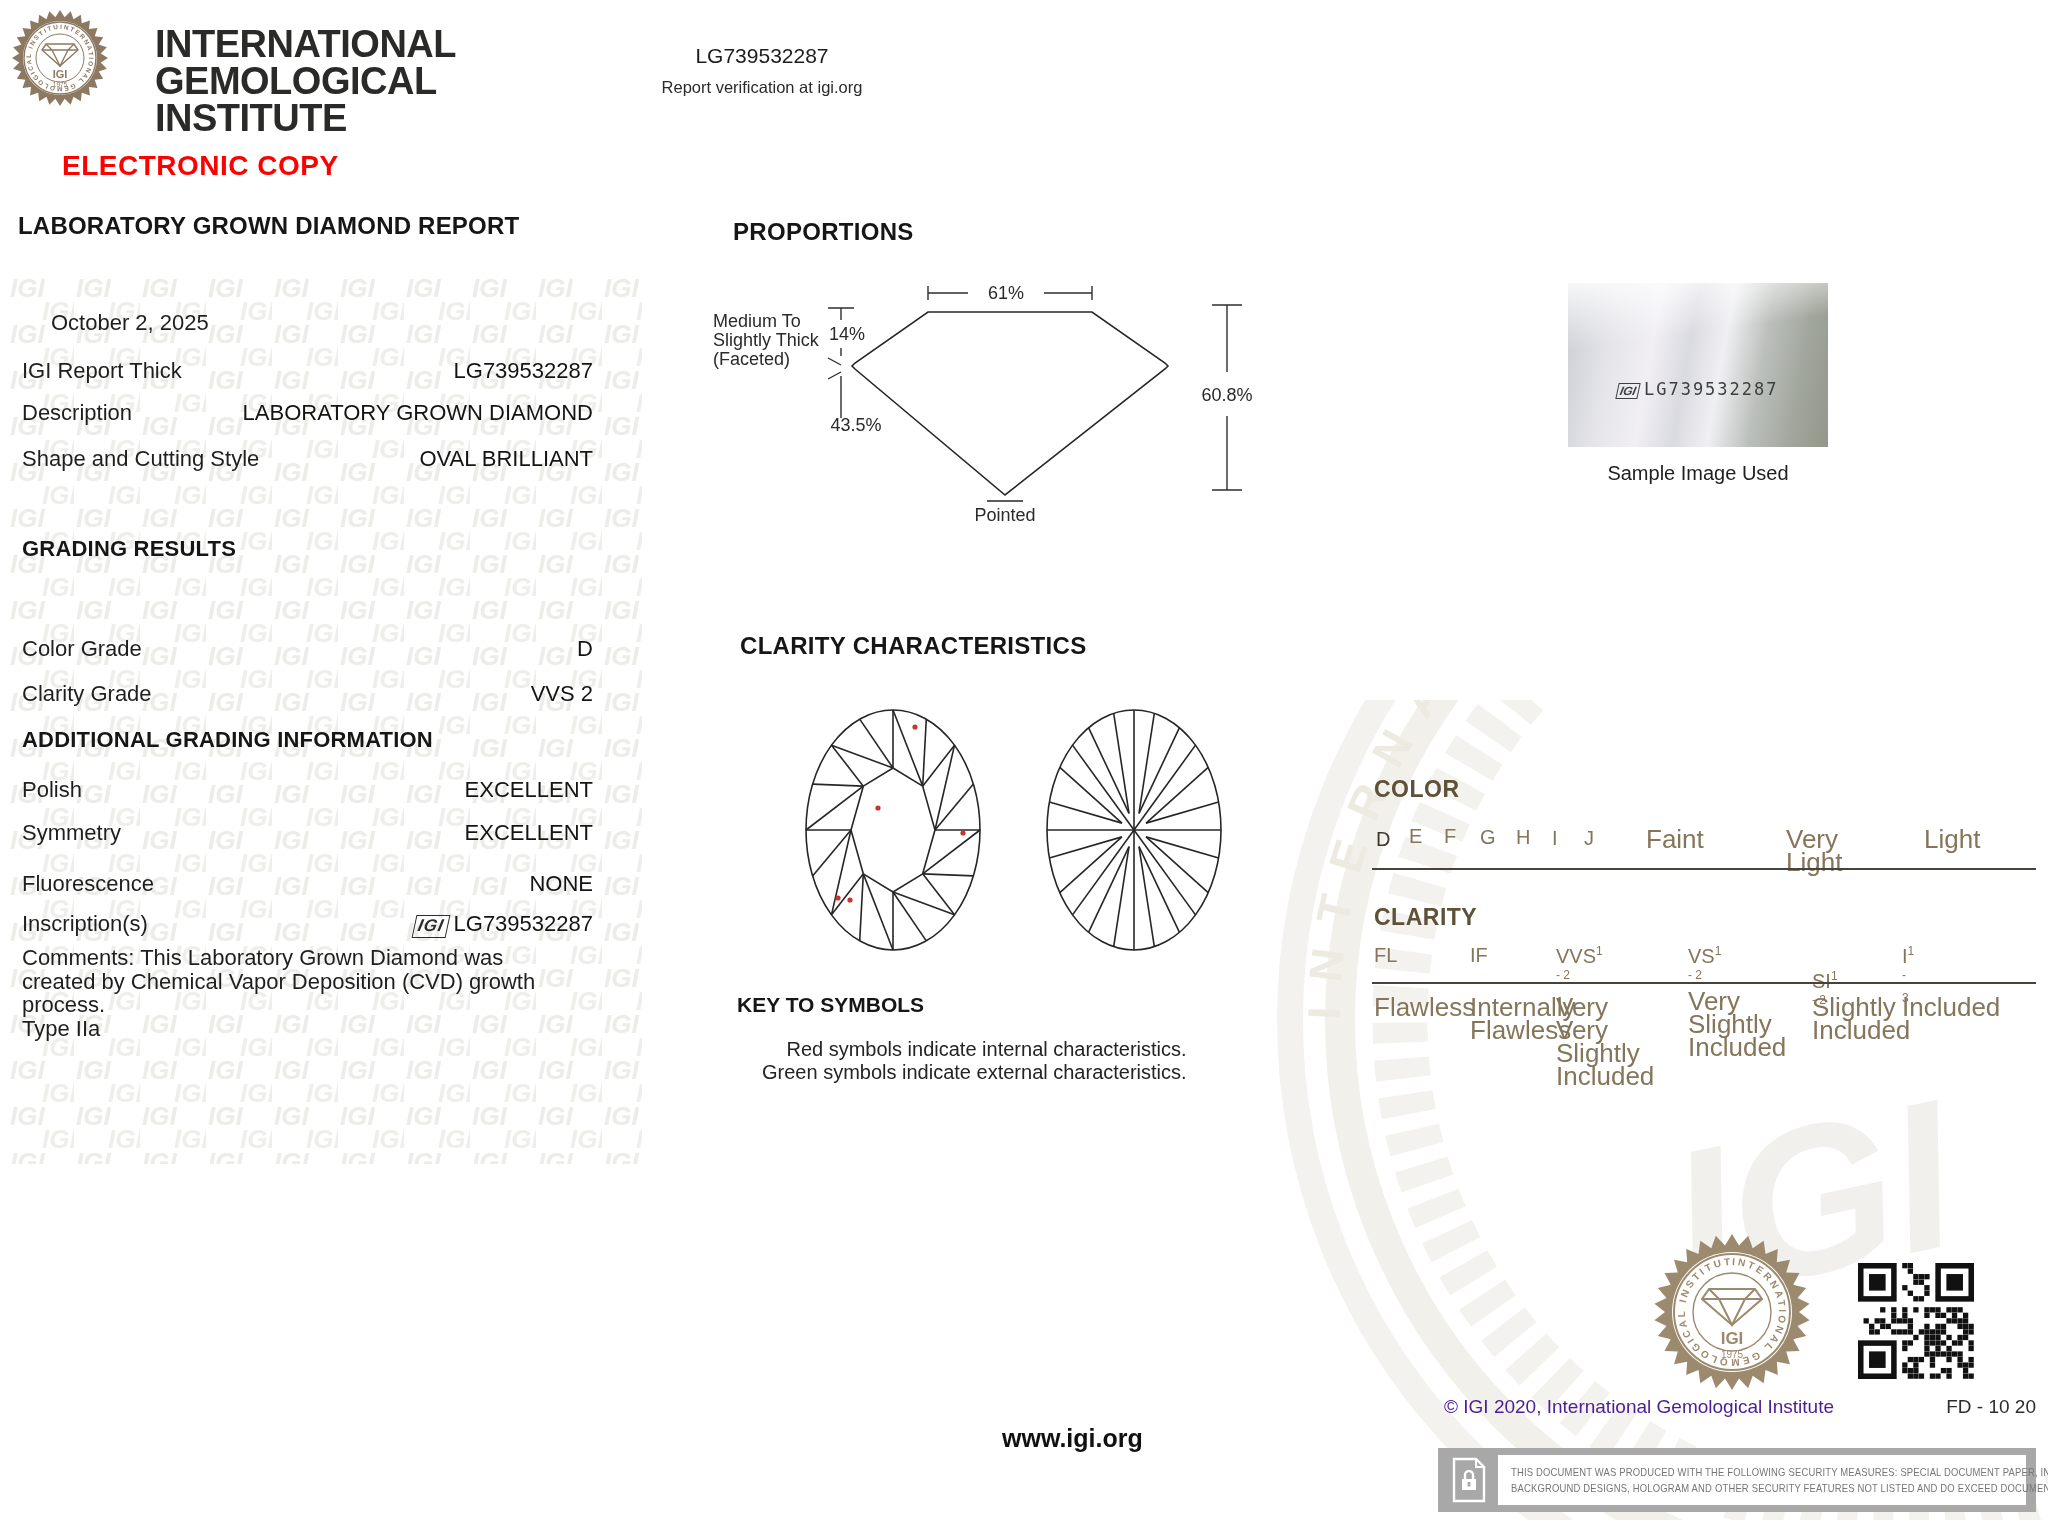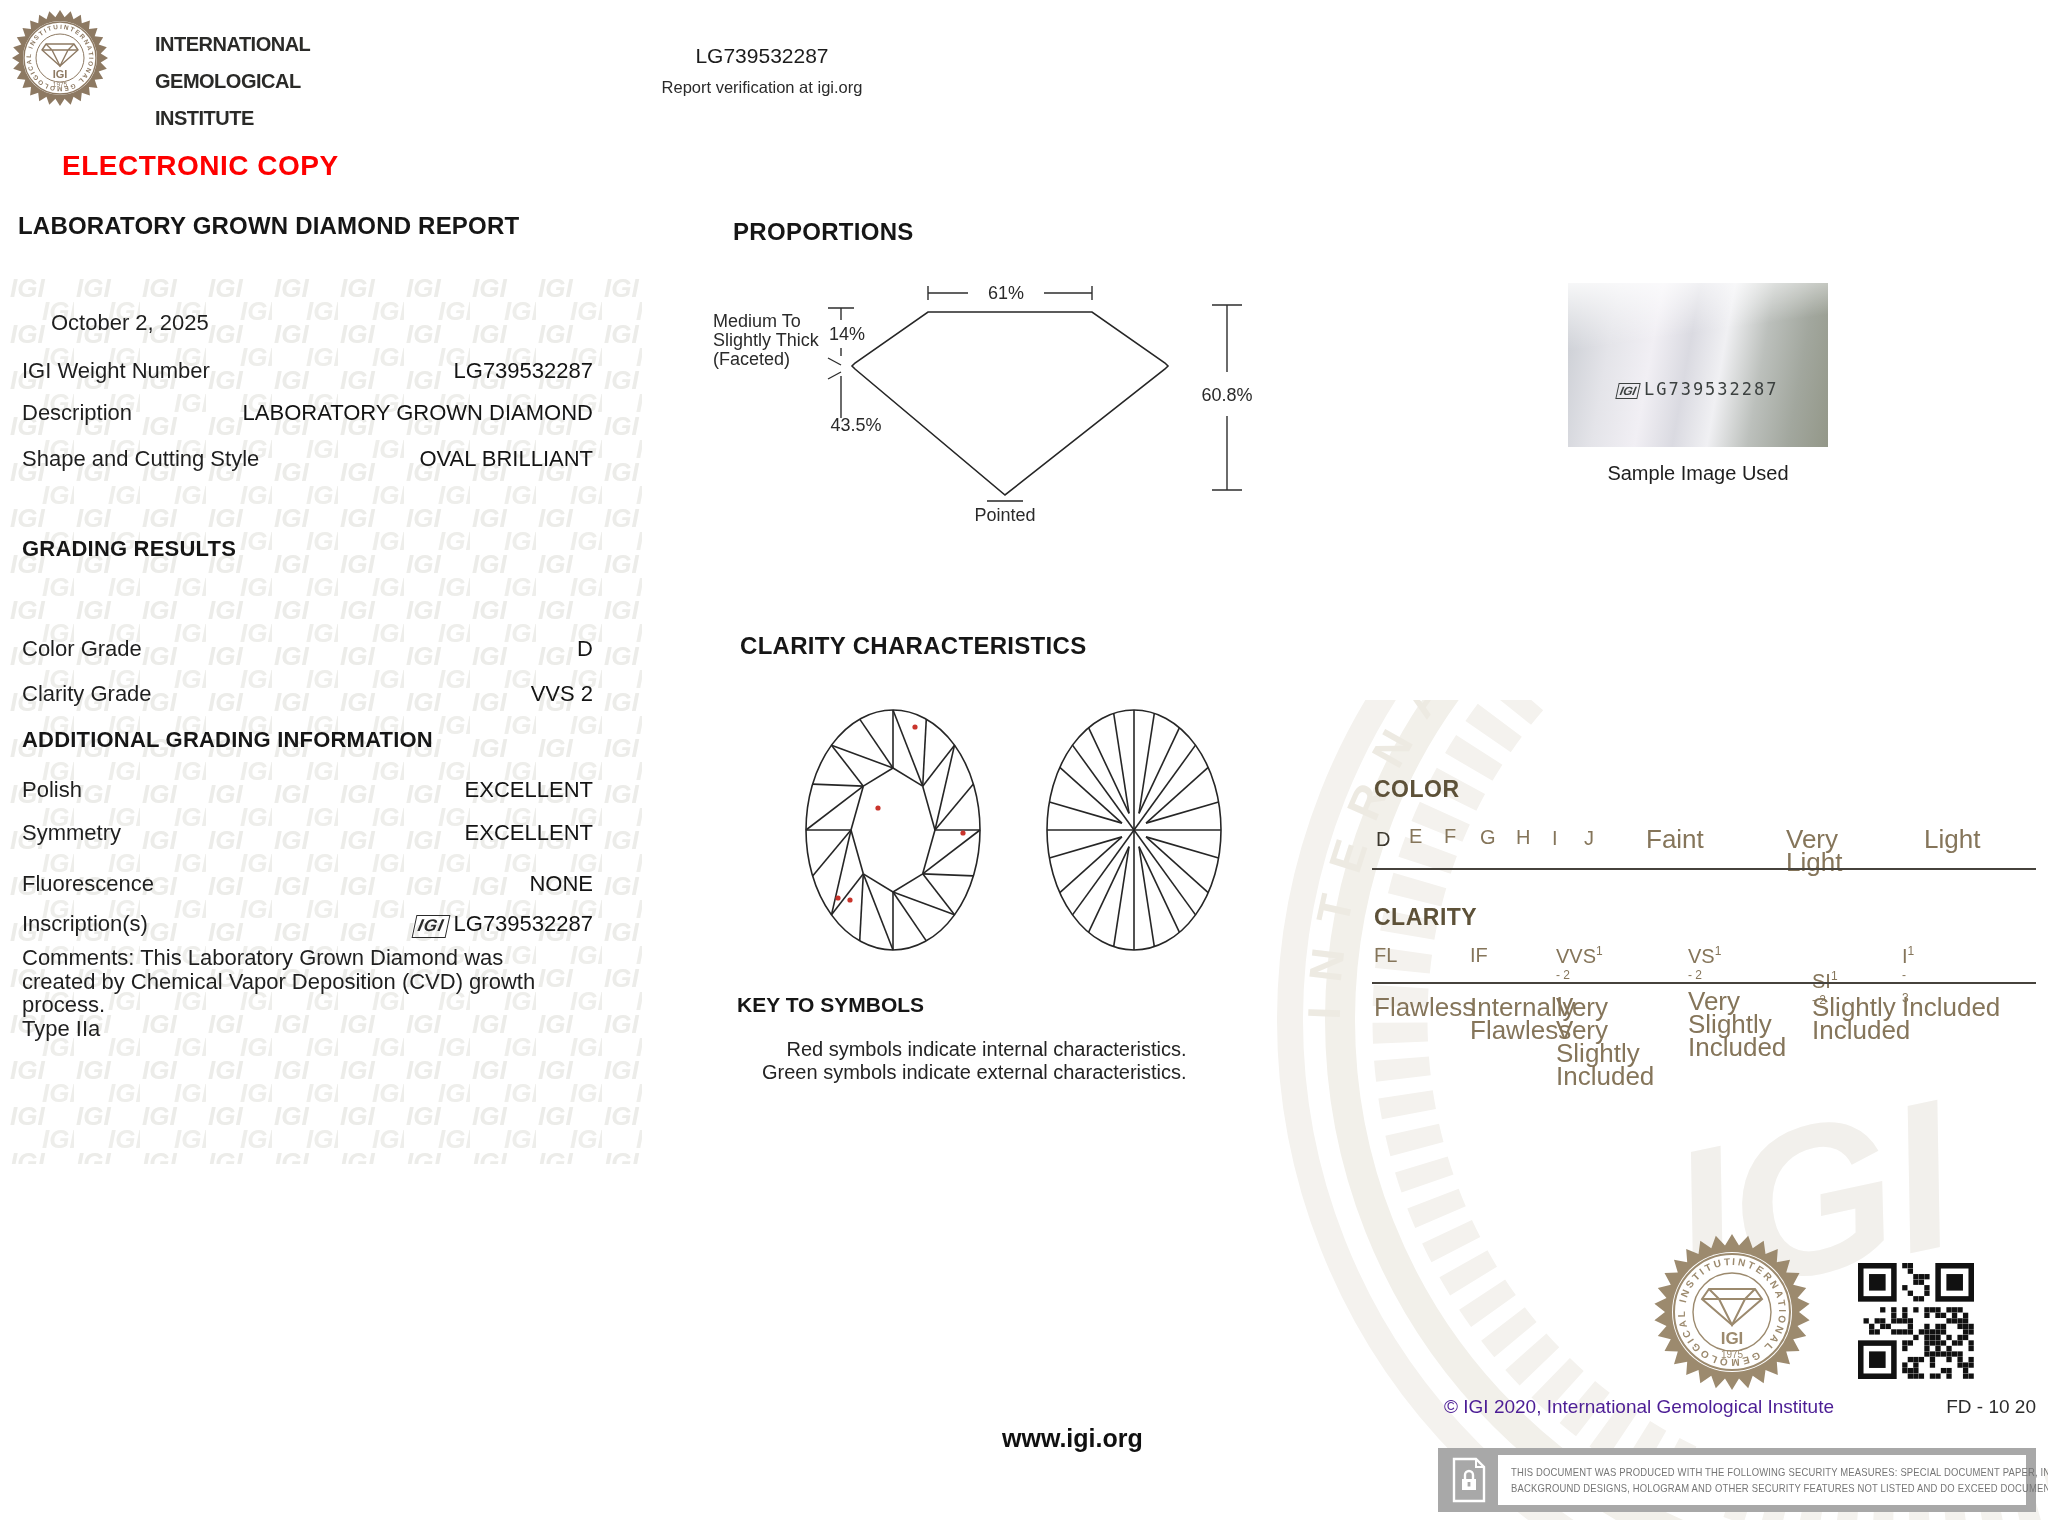--- a/index.html
+++ b/index.html
@@ -67,21 +67,21 @@
     <textPath href="#ringpath-top">INTERNATIONAL GEMOLOGICAL INSTITUTE</textPath>
   </text>
   <g stroke="#8d7962" stroke-width="1.4" fill="none">
     <path d="M34,34 L62,34 L66,40 L48,56 L30,40 Z"></path>
     <path d="M30,40 H66 M34,34 L40,40 M62,34 L56,40 M40,40 L48,56 L56,40"></path>
   </g>
   <text x="48" y="68" text-anchor="middle" font-size="11" font-weight="700" fill="#8d7962">IGI</text>
   <text x="48" y="77" text-anchor="middle" font-size="6.5" fill="#8d7962">1975</text>
 </svg>
 
-<div class="abs" style="left:155px;top:26px;z-index:2;font-size:20px;font-weight:700;
+<div class="abs" style="left:155px;top:26px;z-index:2;font-size:38px;font-weight:700;
      line-height:37px;color:#2a2a28;letter-spacing:-0.5px;">
   <div>INTERNATIONAL</div>
   <div>GEMOLOGICAL</div>
   <div>INSTITUTE</div>
 </div>
 
 <div class="abs" style="left:62px;top:150px;font-size:28px;font-weight:700;color:#fe0000;letter-spacing:.5px;">ELECTRONIC COPY</div>
 
 <div class="abs" style="left:580px;top:44px;width:364px;text-align:center;">
   <div style="font-size:21px;color:#1c1c1c;">LG739532287</div>
@@ -89,21 +89,21 @@
 </div>
 
 <div class="abs sechead" style="left:18px;top:212px;font-size:24px;">LABORATORY GROWN DIAMOND REPORT</div>
 
 <div class="abs" style="left:0;top:0;z-index:1;width:660px;height:1200px;">
   <div class="row" style="top:310px;margin-left:29px;">
       <span class="l lbl">October 2, 2025</span>
     </div>
 
   <div class="row" style="top:358px;">
-    <span class="l lbl">IGI Weight Number</span>
+    <span class="l lbl">IGI Report Thick</span>
     <span class="v val">LG739532287</span>
   </div>
   <div class="row" style="top:400px;">
     <span class="l lbl">Description</span>
     <span class="v val">LABORATORY GROWN DIAMOND</span>
   </div>
   <div class="row" style="top:446px;">
     <span class="l lbl">Shape and Cutting Style</span>
     <span class="v val">OVAL BRILLIANT</span>
   </div>

